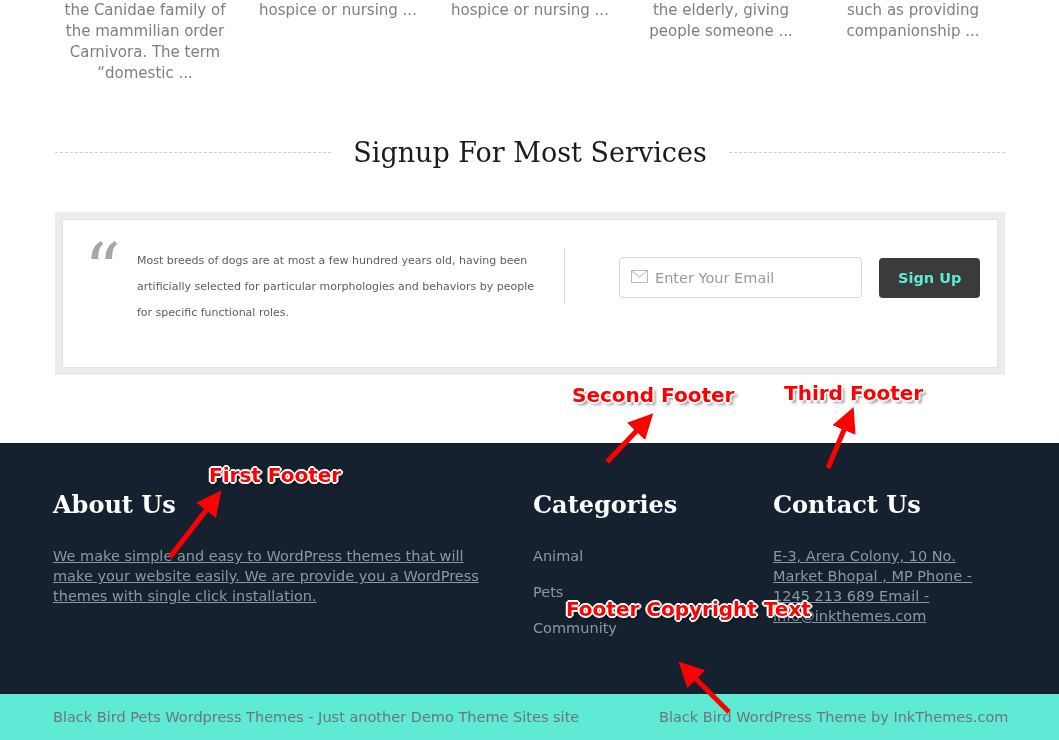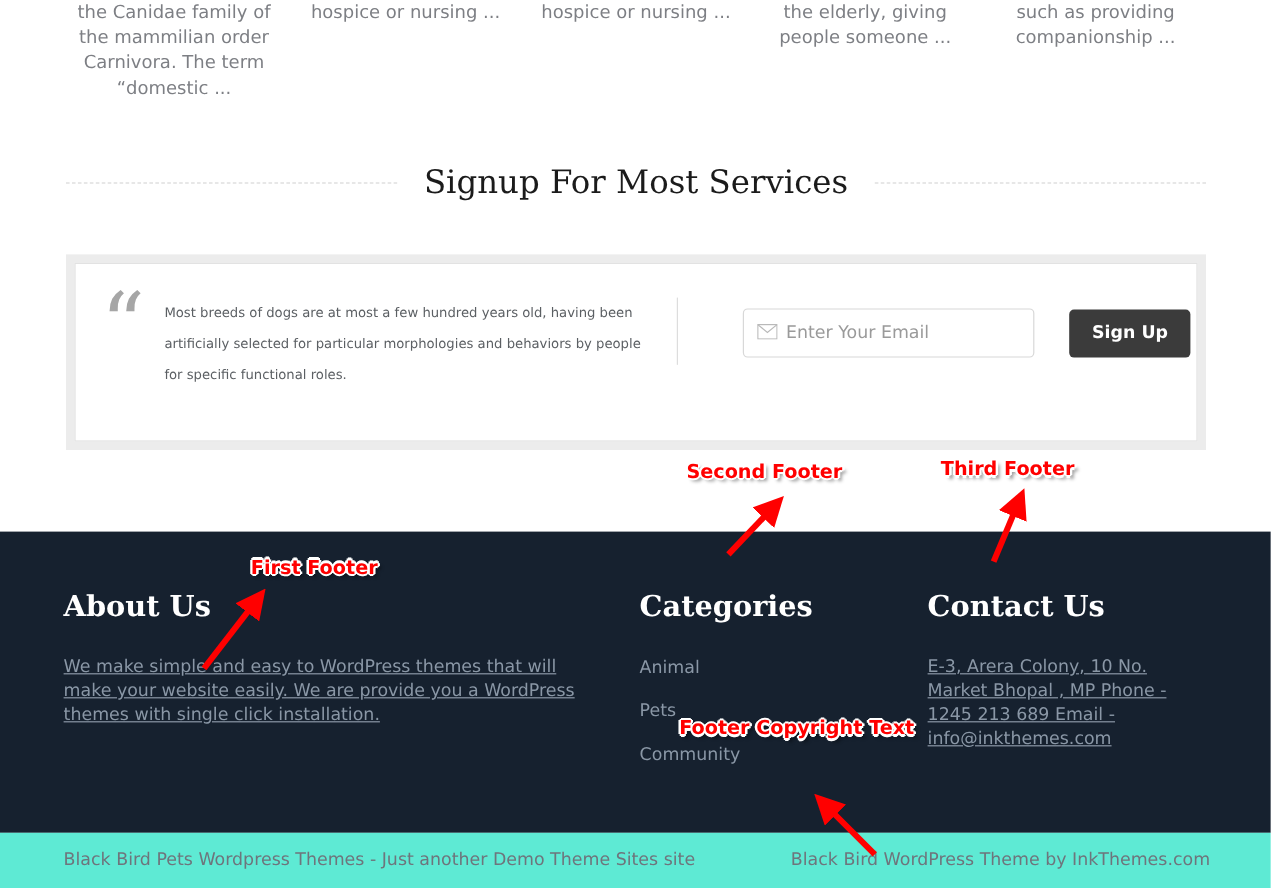--- a/index.html
+++ b/index.html
@@ -110,21 +110,21 @@
     width: 0;
     height: 56px;
     border-left: 1px solid #dddddd;
   }
   .signup-form {
     position: absolute;
     left: 556px;
     top: 37px;
     display: flex;
     align-items: center;
-    gap: 29px;
+    gap: 17px;
   }
   .email-wrap {
     position: relative;
     width: 243px;
     height: 41px;
     border: 1px solid #d8d8d8;
     border-radius: 4px;
     background: #ffffff;
     box-sizing: border-box;
     display: flex;
@@ -145,21 +145,21 @@
     color: #555;
     font-family: "DejaVu Sans", sans-serif;
     padding: 0;
     height: 100%;
   }
   .email-input::placeholder { color: #9a9a9a; opacity: 1; }
   .signup-btn {
     height: 40px;
     padding: 0 19px;
     background: #3b3b3b;
-    color: #ffffff;
+    color: #5eead4;
     border: none;
     border-radius: 4px;
     font-size: 14.5px;
     font-weight: bold;
     font-family: "DejaVu Sans", sans-serif;
     cursor: pointer;
   }
 
   
   .footer {
@@ -233,21 +233,21 @@
     position: absolute;
     inset: 0;
     width: 1059px;
     height: 740px;
     pointer-events: none;
   }
   .anno-label {
     position: absolute;
     color: #ff0000;
     font-family: "DejaVu Sans", sans-serif;
-    font-size: 16px;
+    font-size: 20px;
     font-weight: bold;
     white-space: nowrap;
     text-shadow:
        2px 0 #fff, -2px 0 #fff, 0 2px #fff, 0 -2px #fff,
        1px 1px #fff, -1px -1px #fff, 1px -1px #fff, -1px 1px #fff,
        3px 3px 3px rgba(0,0,0,0.45);
   }
   .anno-first  { left: 209px; top: 463px; }
   .anno-second { left: 572px; top: 383px; }
   .anno-third  { left: 784px; top: 381px; }

